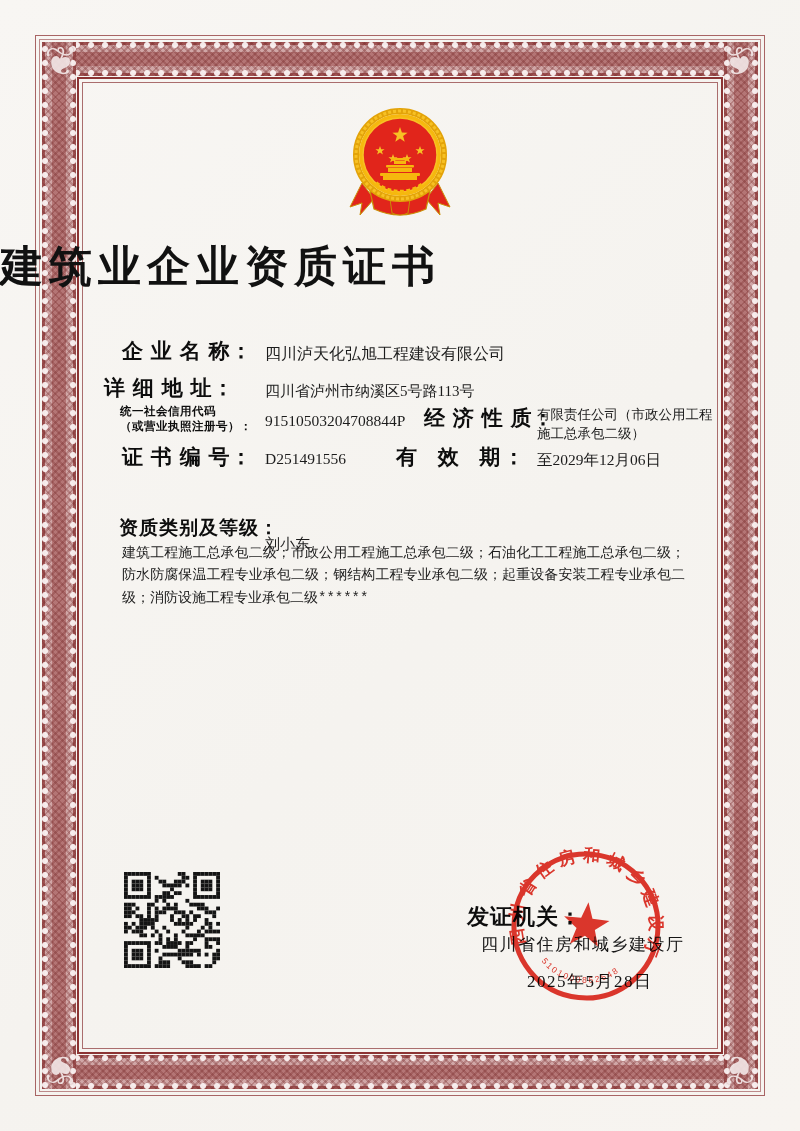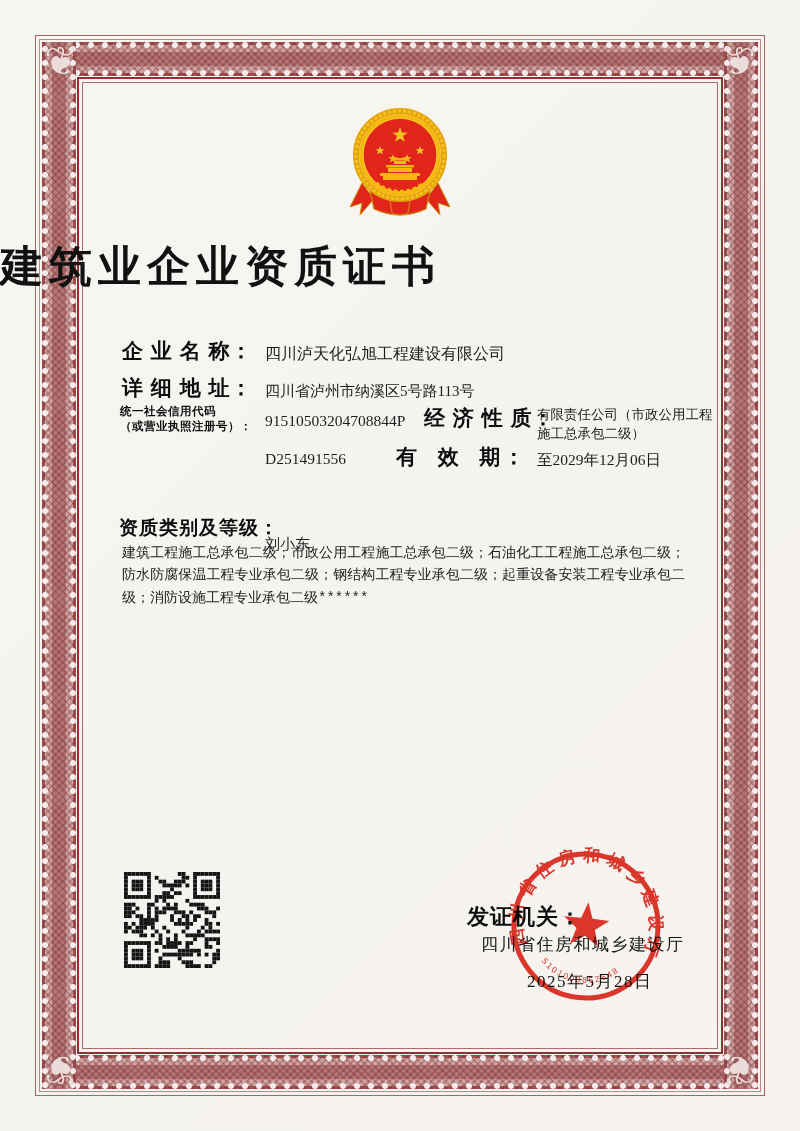--- a/index.html
+++ b/index.html
@@ -113,32 +113,33 @@
     </g>
 
     <path d="M -24 28 A 37 37 0 0 0 24 28" fill="none" stroke="#f6b80e" stroke-width="4" stroke-dasharray="4 2.5"></path>
   </svg>
 
   <div class="abs title">建筑业企业资质证书</div>
 
   <div class="abs val" style="left:265px; top:344px;">四川泸天化弘旭工程建设有限公司</div>
   <div class="abs lbl" style="left:122px; top:337px;">企 业 名 称：</div>
 
-  <div class="abs lbl" style="left:122px; top:374px;text-align:center;">详 细 地 址：</div>
+  <div class="abs lbl" style="left:104px; top:374px;text-align:center;">详 细 地 址：</div>
   <div class="abs val" style="left:265px; top:382px; font-size:15px;">四川省泸州市纳溪区5号路113号</div>
 
   <div class="abs" style="left:120px; top:404px;">
     <div class="lbl-sm">统一社会信用代码</div>
     <div class="lbl-sm">（或营业执照注册号）：</div>
   </div>
   <div class="abs val" style="left:265px; top:412px; font-size:15.5px;">91510503204708844P</div>
 
   <div class="abs lbl" style="left:396px; top:404px;padding-left:28px;">经 济 性 质：</div>
   <div class="abs val-sm" style="left:537px; top:406px; width:178px;">有限责任公司（市政公用工程施工总承包二级）</div>
 
+  <div class="abs lbl" style="left:122px; top:443px;">证 书 编 号：</div>
   <div class="abs val" style="left:265px; top:450px; font-size:15.5px;text-align:right;">D251491556</div>
 
   <div class="abs lbl" style="left:396px; top:443px; letter-spacing:3px;">有  效  期：</div>
   <div class="abs val" style="left:537px; top:450px; font-size:15.5px;">至2029年12月06日</div>
 
   <div class="abs val" style="left:265px; top:487px; font-size:15px;margin-top:48px;">刘小东</div>
 
   <div class="abs qual-head" style="left:119px; top:515px;">资质类别及等级：</div>
   <div class="abs qual-text" style="left:122px; top:542px;">建筑工程施工总承包二级；市政公用工程施工总承包二级；石油化工工程施工总承包二级；防水防腐保温工程专业承包二级；钢结构工程专业承包二级；起重设备安装工程专业承包二级；消防设施工程专业承包二级******</div>
 

